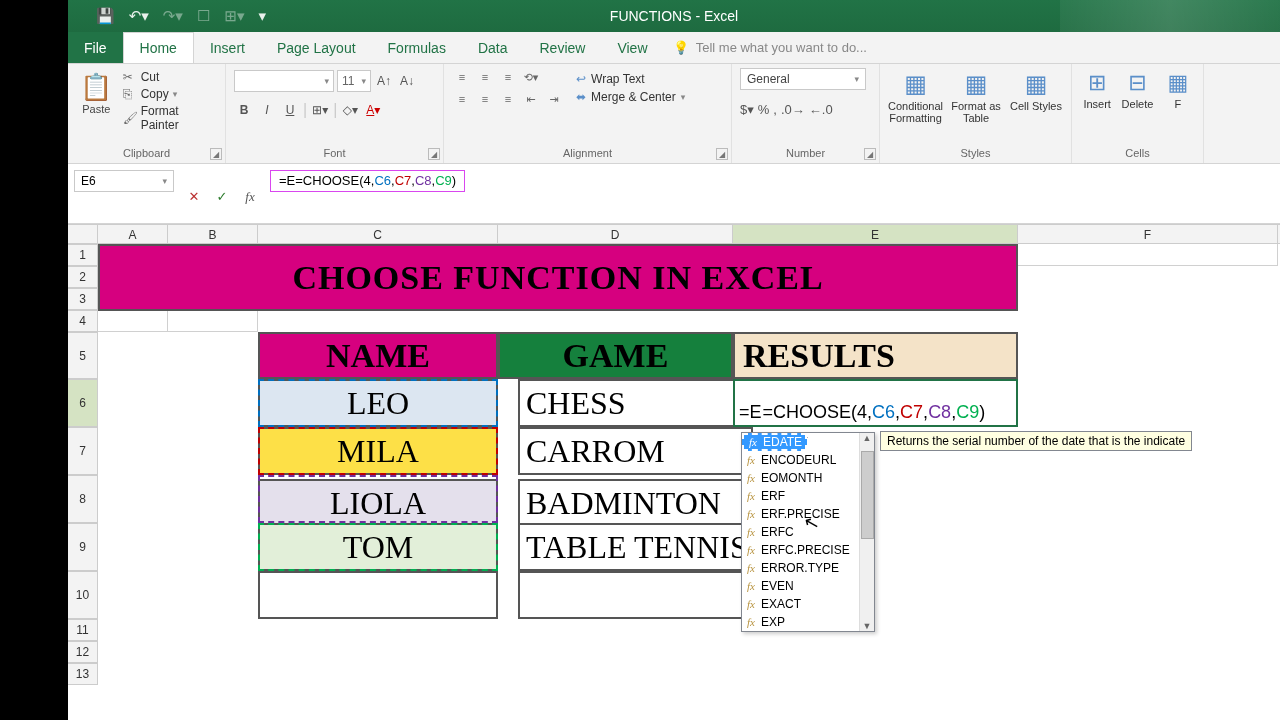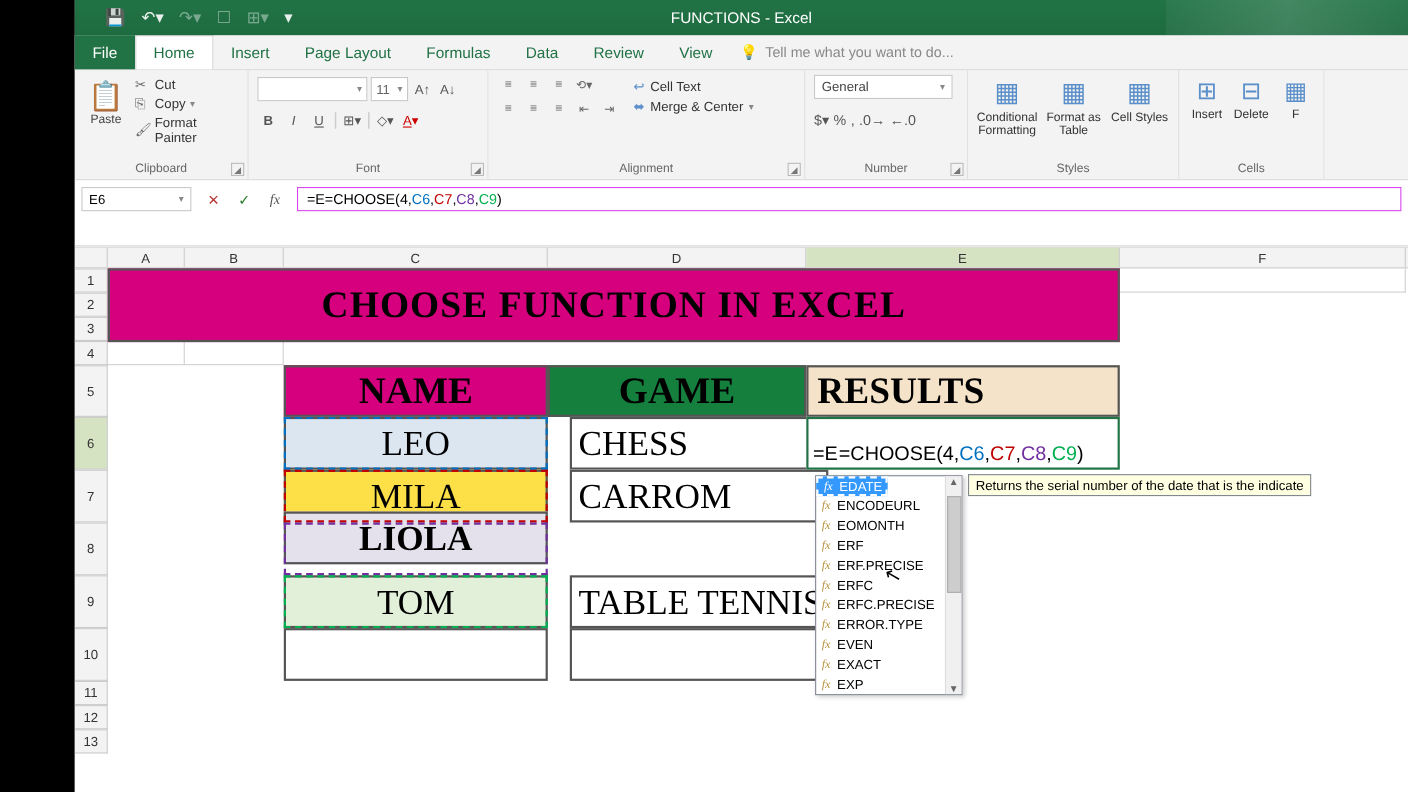--- a/index.html
+++ b/index.html
@@ -95,21 +95,21 @@
   .hdr.name{ left:190px; top:88px; width:240px; background:#d6007f; color:#000;}
   .hdr.game{ left:430px; top:88px; width:235px; background:#15803d; color:#000;font-family:Liberation Serif, serif;}
   .hdr.res { left:665px; top:88px; width:285px; background:#f4e3c8; color:#000; justify-content:flex-start; padding-left:8px;}
 
   .dcell { position:absolute; height:48px; border:2px solid #555; font-family:"Times New Roman",serif; font-size:32px; display:flex; align-items:center;}
   .namecell{ left:190px; width:240px; justify-content:center;}
   .gamecell{ left:430px; width:235px; padding-left:6px;margin-left:20px;}
 
   .r6{top:135px; background:#dce6f1;}
   .r7{top:183px; background:#fde047;}
-  .r8{top:221px; background:#e4e0ec;font-weight:bold;}
+  .r8{top:235px; background:#e4e0ec;}
   .r9{top:279px; background:#e2efd9;}
   .gamecell.r6,.gamecell.r7,.gamecell.r8,.gamecell.r9{background:#fff;}
   .r10{top:327px;}
   
   
   .sel { position:absolute; border:2px dashed; pointer-events:none;}
   .sel.b6{ left:190px; top:135px; width:240px; height:48px; border-color:#0070c0;}
   .sel.b7{ left:190px; top:183px; width:240px; height:48px; border-color:#c00000;}
   .sel.b8{ left:190px; top:231px; width:240px; height:48px; border-color:#7030a0;}
   .sel.b9{ left:190px; top:279px; width:240px; height:48px; border-color:#00b050;}
@@ -234,21 +234,21 @@
             <div class="abtn">≡</div>
             <div class="abtn">≡</div>
             <div class="abtn">≡</div>
             <div class="abtn">⇤</div>
             <div class="abtn">⇥</div>
           </div>
         </div>
         <div class="mergewrap">
           <div>
               <span style="color:#5b8fc9">↩</span>
-              <span>Cell Text</span>
+              <span>Wrap Text</span>
             </div>
           <div>
               <span style="color:#5b8fc9">⬌</span>
               <span>Merge &amp; Center</span>
               <span style="color:#888;font-size:9px"> ▾</span>
             </div>
         </div>
       </div>
       <div class="group-label">Alignment</div>
       <div class="dlaunch">◢</div>
@@ -285,21 +285,21 @@
       <div class="group-body">
         <div class="cellsbtn"><span class="ico">⊞</span><span>Insert</span></div>
         <div class="cellsbtn"><span class="ico">⊟</span><span>Delete</span></div>
         <div class="cellsbtn"><span class="ico">▦</span>F</div>
       </div>
       <div class="group-label">Cells</div>
     </div>
   </div>
 
   <div class="fxbar">
-    <div style="display:flex;flex-direction:column;flex:1">
+    <div style="display:flex;flex-direction:row;flex:1">
       <div style="display:flex">
         <div class="namebox">
             <span>E6</span>
             <span style="font-size:9px;color:#888">▾</span>
           </div>
         <div class="fxbtns">
           <span class="cancel">✕</span>
           <span class="ok">✓</span>
           <span class="fxlabel">fx</span>
         </div>
@@ -347,20 +347,21 @@
       <div class="hdr game">GAME</div>
       <div class="hdr res">RESULTS</div>
 
       <div class="dcell namecell r6">LEO</div>
       <div class="dcell gamecell r6">CHESS</div>
 
       <div class="dcell namecell r7">MILA</div>
       <div class="dcell gamecell r7">CARROM</div>
 
       <div class="dcell namecell r8">LIOLA</div>
+      <div class="dcell gamecell r8">BADMINTON</div>
 
       <div class="dcell namecell r9">TOM</div>
       <div class="dcell gamecell r9">TABLE TENNIS</div>
 
       <div class="dcell namecell r10" style="background:#fff"></div>
       <div class="dcell gamecell r10" style="background:#fff"></div>
 
       <div class="sel b6"></div>
       <div class="sel b7"></div>
       <div class="sel b8"></div>

